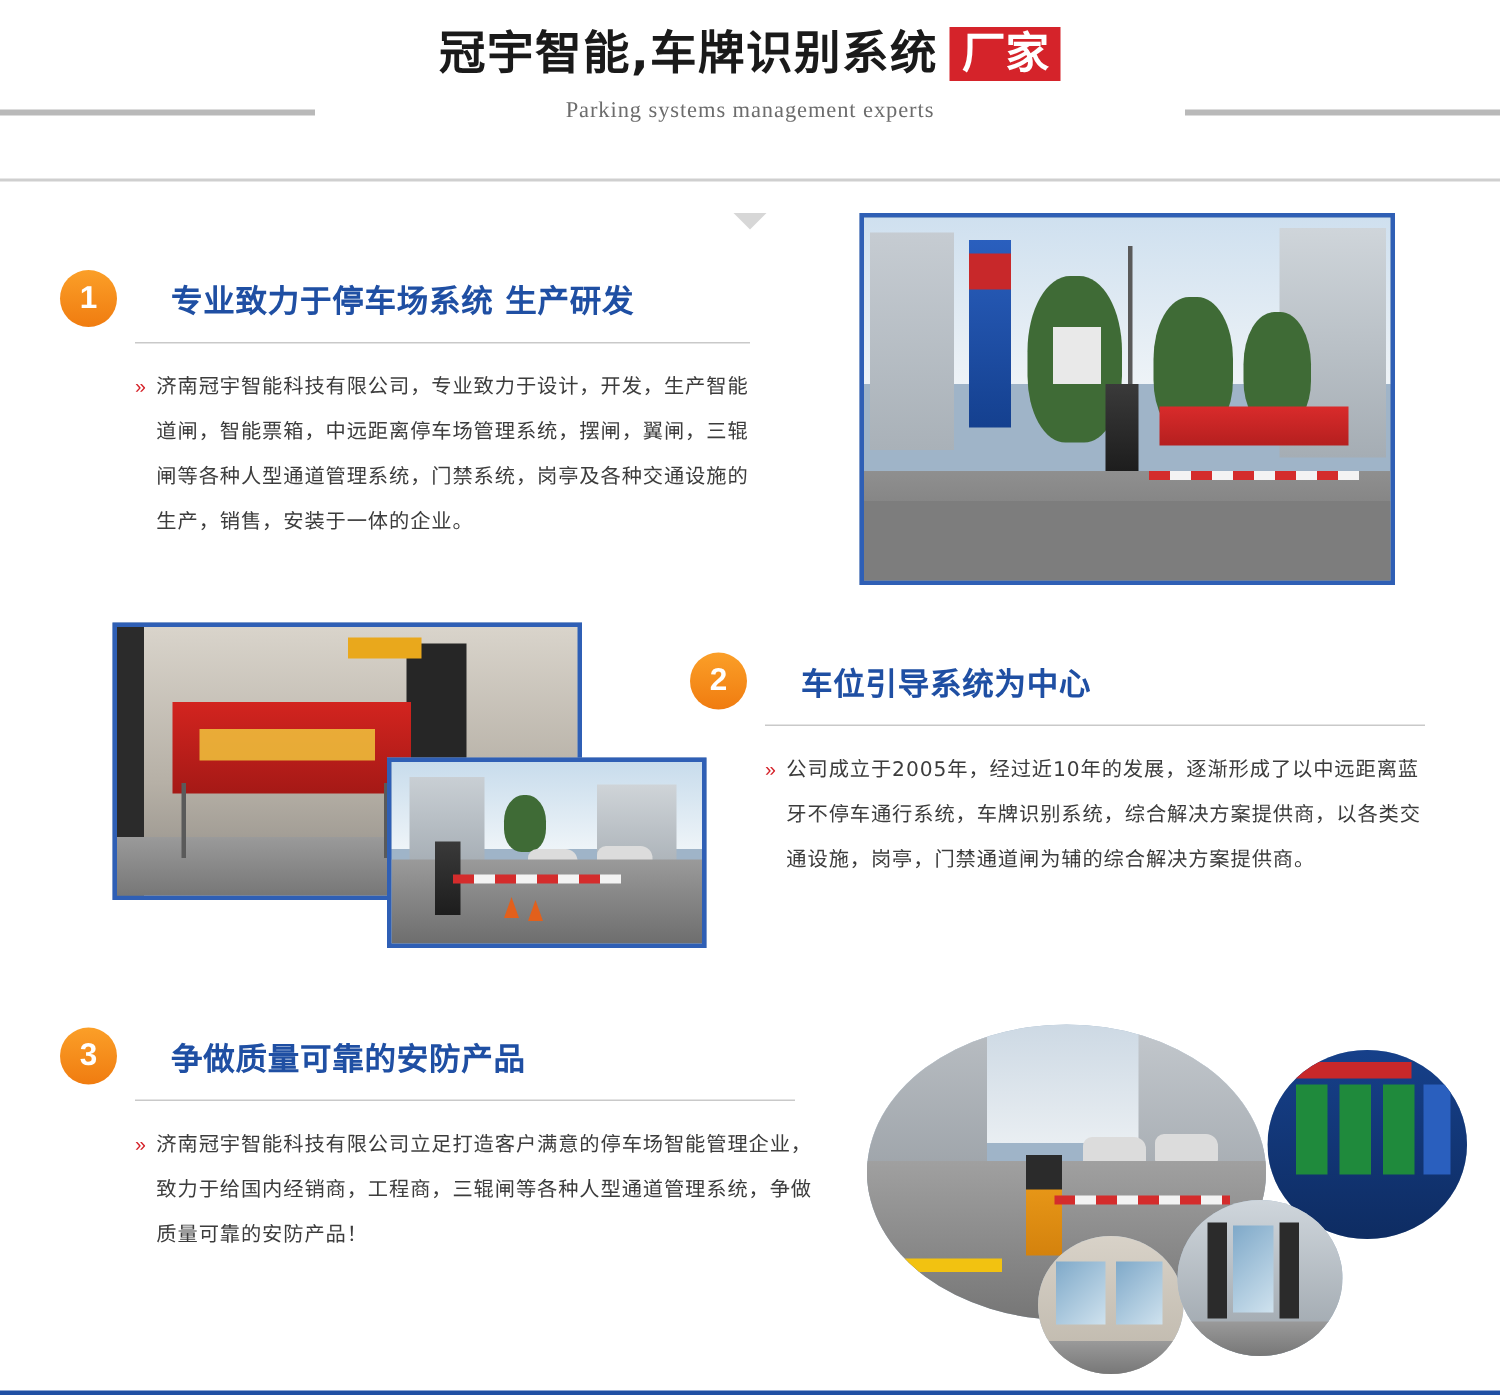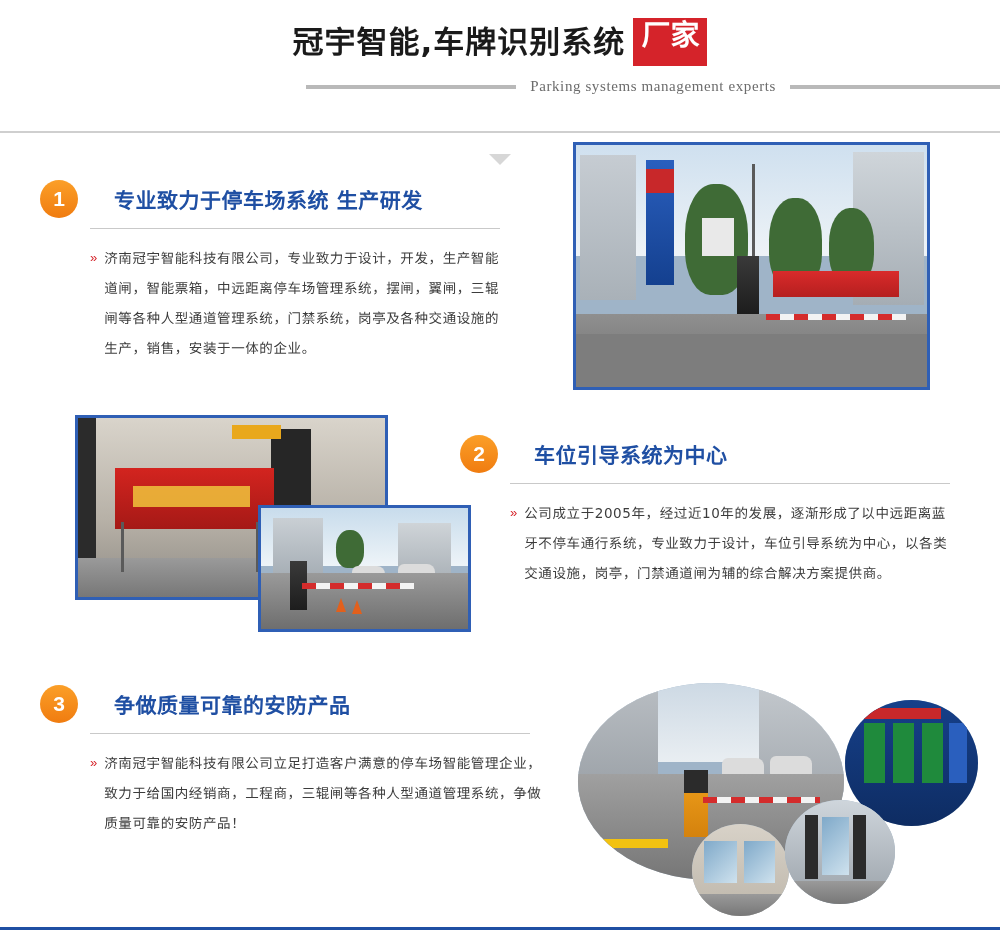--- a/index.html
+++ b/index.html
@@ -36,31 +36,31 @@
     letter-spacing: 1px;
     line-height: 1.1;
     font-family: "DejaVu Sans", "Liberation Sans", sans-serif;
   }
   .title-badge {
     display: inline-block;
     background: #d5232a;
     color: #ffffff;
     font-size: 29px;
     font-weight: bold;
-    padding: 2px 8px 16px 8px;
+    padding: 2px 8px 4px 8px;
     margin-left: 8px;
     line-height: 1.05;
     font-family: "DejaVu Sans", "Liberation Sans", sans-serif;
   }
   .subtitle-row {
     display: flex;
     align-items: center;
-    justify-content: flex-end;
+    justify-content: space-between;
     margin-top: 12px;
-    gap: 14px;
+    gap: 26px;
   }
   .sub-line {
     width: 210px;
     height: 4px;
     background: #b9b9b9;
   }
   .subtitle-en {
     font-size: 15px;
     color: #6c6c6c;
     letter-spacing: 0.6px;
@@ -288,21 +288,21 @@
 
 <div class="section" style="left:0; top:435px;">
   <div style="position:absolute; left:460px; top:0; width:510px;">
     <div class="sec-head">
       <div class="num-badge">2</div>
       <div class="sec-title">车位引导系统为中心</div>
     </div>
     <div class="sec-underline" style="margin-left:50px; width:440px;"></div>
     <div class="para" style="margin-left:50px; width:450px;">
       <span class="bullet">»</span>
-      <span class="para-text">公司成立于2005年，经过近10年的发展，逐渐形成了以中远距离蓝牙不停车通行系统，专业致力于设计，车位引导系统为中心，以各类交通设施，岗亭，门禁通道闸为辅的综合解决方案提供商。</span>
+      <span class="para-text">公司成立于2005年，经过近10年的发展，逐渐形成了以中远距离蓝牙不停车通行系统，车牌识别系统，综合解决方案提供商，以各类交通设施，岗亭，门禁通道闸为辅的综合解决方案提供商。</span>
     </div>
   </div>
 </div>
 
 <div class="section" style="left:0; top:685px;">
   <div style="position:absolute; left:40px; top:0; width:520px;">
     <div class="sec-head">
       <div class="num-badge">3</div>
       <div class="sec-title">争做质量可靠的安防产品</div>
     </div>

